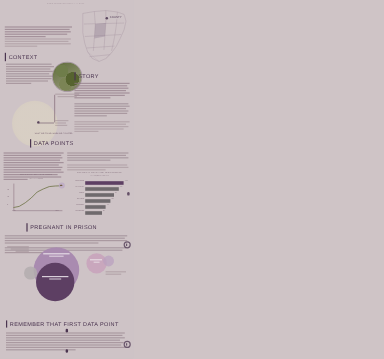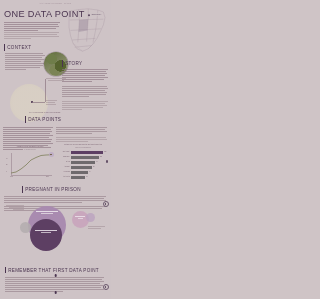--- a/index.html
+++ b/index.html
@@ -140,21 +140,20 @@
       </g>
       <circle cx="60" cy="28" r="2.6" fill="#4b3550"></circle>
       <rect x="64" y="22" width="22" height="8" fill="#cec3c6" opacity="0.75"></rect>
       <text x="66" y="28" font-family="Liberation Sans, sans-serif" font-size="6" fill="#4b3550">COUNTY</text>
       <g stroke="#8f7a8c" stroke-width="0.5" opacity="0.55">
         <path d="M20 98 L44 118 M70 100 L58 112"></path>
       </g>
     </svg>
   </div>
 
-  <h1>ONE DATA POINT</h1>
 
   <div class="lede copy dense">
     <i style="width:100%"></i>
       <i style="width:97%"></i>
       <i style="width:99%"></i>
     <i style="width:92%"></i>
       <i style="width:60%"></i>
   </div>
   <div class="lede2 copy light">
     <i style="width:98%"></i>

